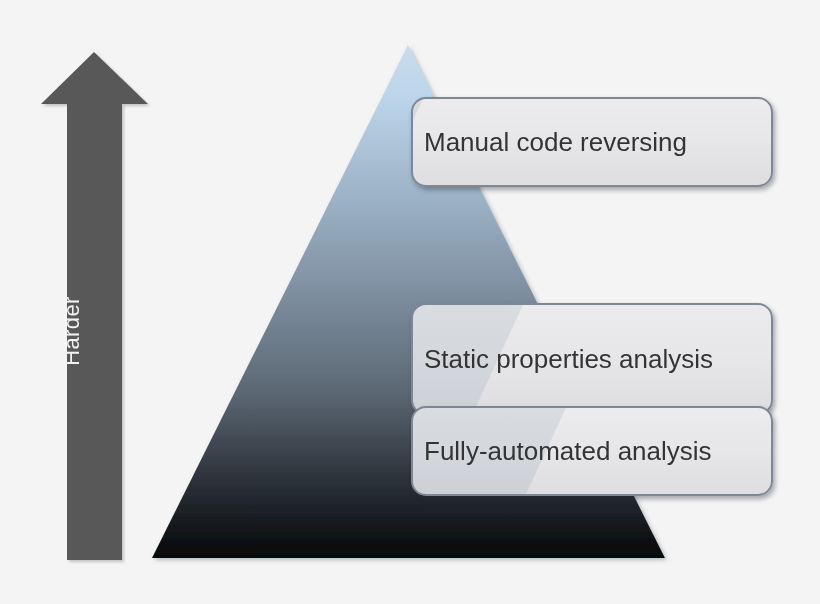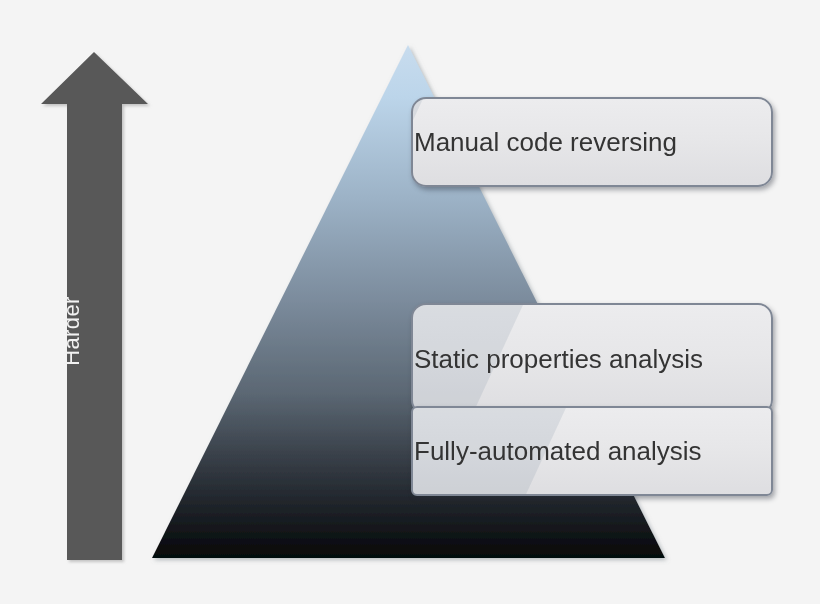--- a/index.html
+++ b/index.html
@@ -81,31 +81,31 @@
     position: absolute;
     top: -10px;
     bottom: -10px;
     width: 300px;
     background: rgba(120,136,155,0.16);
     pointer-events: none;
   }
   .stage-label {
     position: relative;
     z-index: 2;
-    padding-left: 1px;
+    padding-left: 11px;
     color: #343434;
     font-size: 26px;
     line-height: 1.1;
     white-space: nowrap;
   }
 
   #box-0 { top: 97px;  height: 90px; }
   #box-1 { top: 201px; height: 90px; }
   #box-2 { top: 303px; height: 112px; }
-  #box-3 { top: 406px; height: 90px; border-radius: 6px; }
+  #box-3 { top: 406px; height: 90px; }
 
   
   #box-0 .stage-shade { left: -310px; transform: skewX(-24.8deg); }
   #box-1 .stage-shade { left: -262px; transform: skewX(-24.8deg); }
   #box-2 .stage-shade { left: -215px; transform: skewX(-24.8deg); }
   #box-3 .stage-shade { left: -167px; transform: skewX(-24.8deg); }
 </style>
 </head>
 <body>
 

